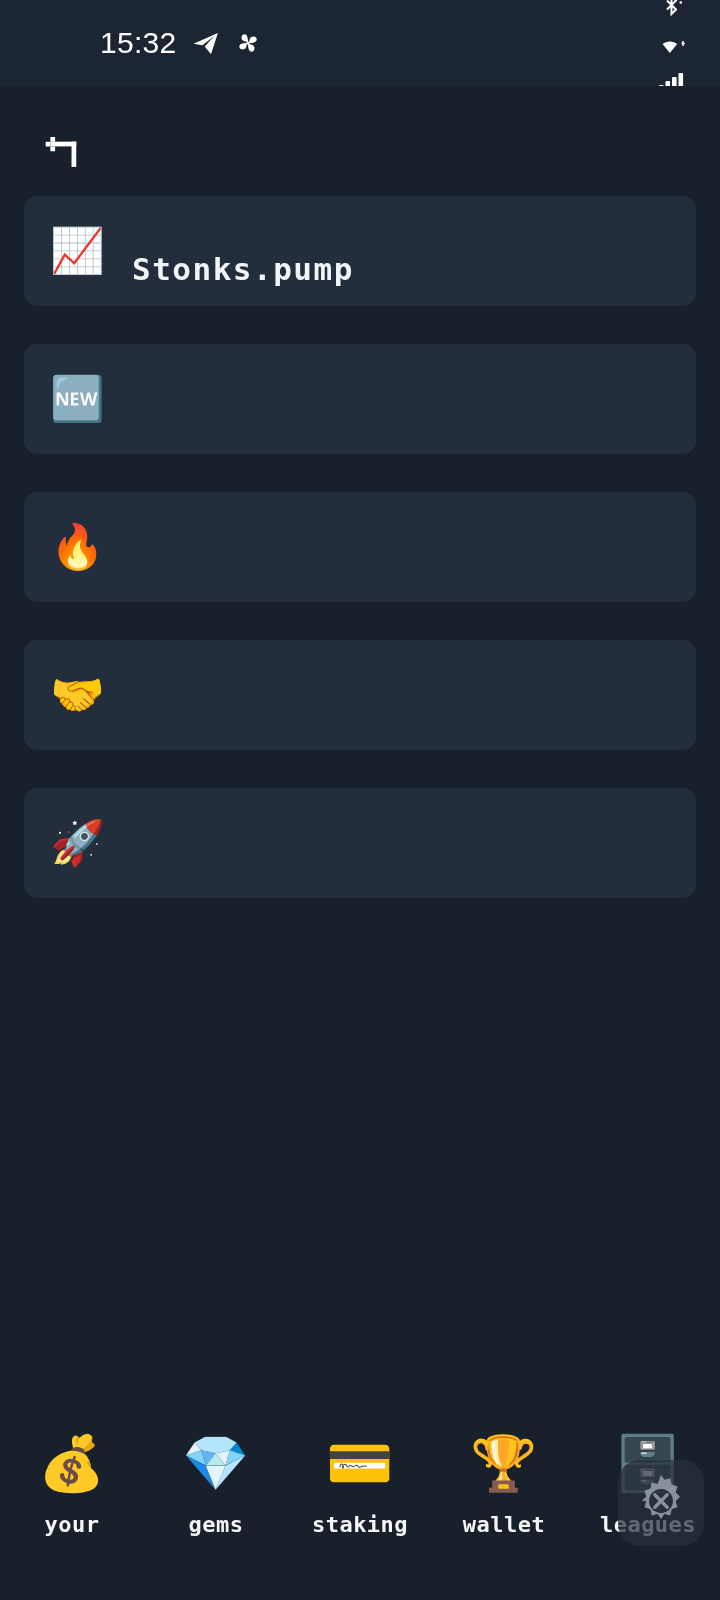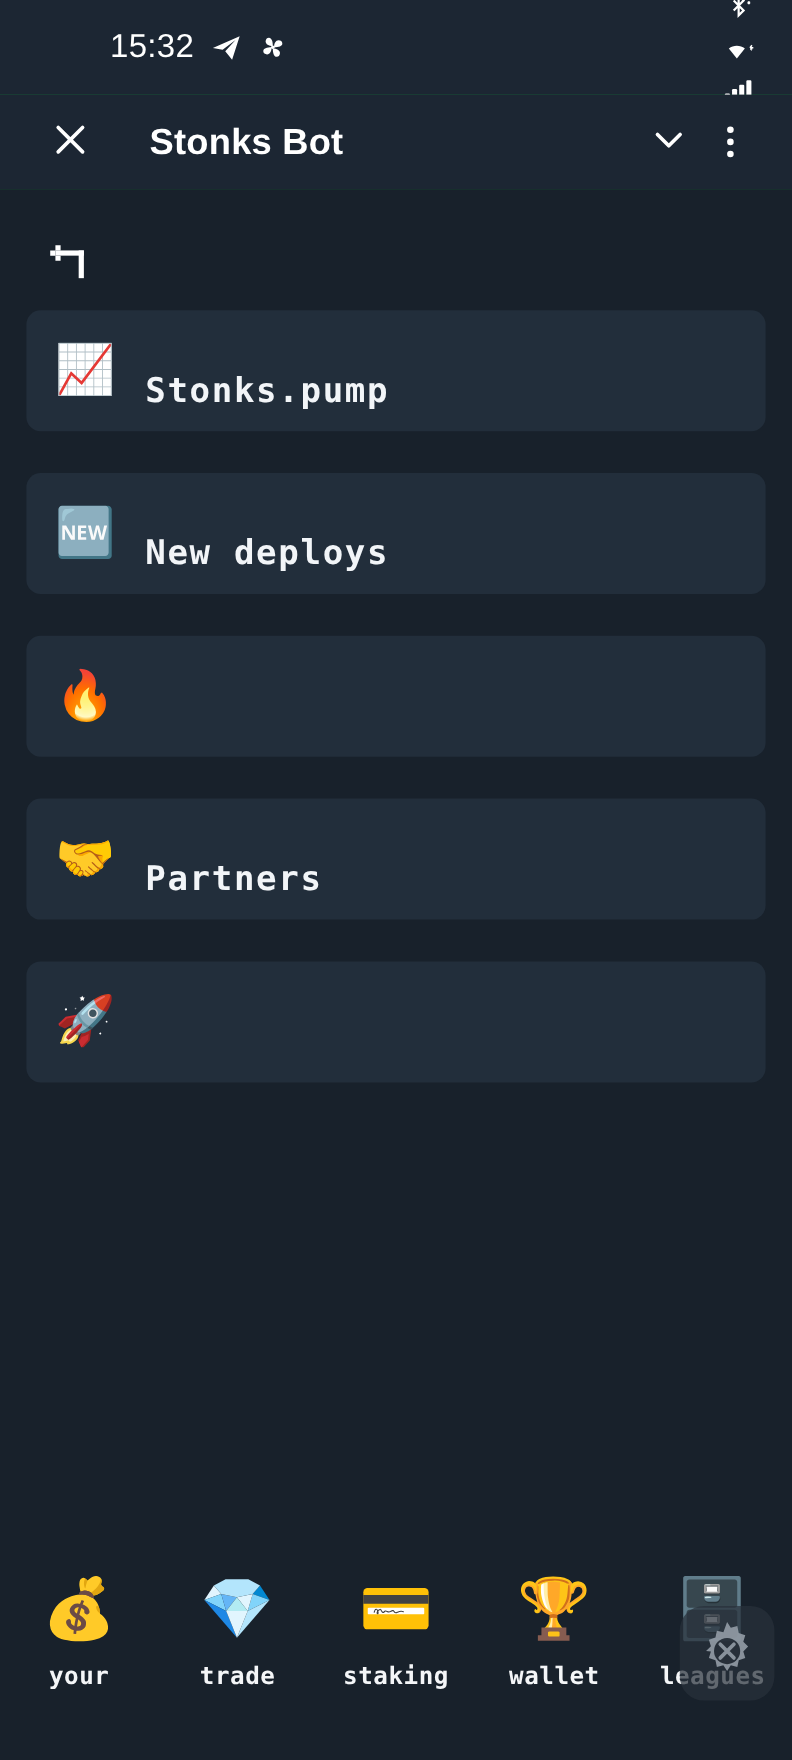--- a/index.html
+++ b/index.html
@@ -5,21 +5,21 @@
   * { margin:0; padding:0; box-sizing:border-box; }
   html, body {
     width:720px; height:1600px;
     background:#18212b;
     font-family:"Liberation Sans", sans-serif;
     overflow:hidden;
   }
   .screen {
     position:relative;
     width:720px; height:1600px;
-    background:#15803d;
+    background:#737373;
     display:flex; flex-direction:column;
   }
 
   
   .statusbar {
     height:86px;
     background:#1c2633;
     display:flex; align-items:center;
     padding:0 26px 0 100px;
     flex:0 0 auto;
@@ -204,45 +204,20 @@
       <span class="sicon">
         <svg width="44" height="24" viewBox="0 0 44 24">
           <rect x="1" y="5" width="38" height="14.5" rx="4" ry="4" fill="none" stroke="#ffffff" stroke-width="2"></rect>
           <rect x="4" y="8" width="27" height="8.5" rx="2" fill="#ffffff"></rect>
           <rect x="40.5" y="9.5" width="2.6" height="5.5" rx="1.3" fill="#ffffff"></rect>
         </svg>
       </span>
     </div>
   </div>
 
-  <div class="header">
-    <div class="hdr-btn">
-      <span>
-        <svg width="38" height="38" viewBox="0 0 24 24" stroke="#ffffff" stroke-width="2.1" fill="none" stroke-linecap="round">
-          <path d="M5 5l14 14M19 5L5 19"></path>
-        </svg>
-      </span>
-    </div>
-    <div class="hdr-title">Stonks Bot</div>
-    <div class="hdr-spacer"></div>
-    <div class="hdr-btn">
-      <span>
-        <svg width="38" height="38" viewBox="0 0 24 24" stroke="#ffffff" stroke-width="2.1" fill="none" stroke-linecap="round" stroke-linejoin="round">
-          <path d="M5.5 9l6.5 6.5L18.5 9"></path>
-        </svg>
-      </span>
-    </div>
-    <div class="hdr-btn">
-      <span class="dots">
-        <span></span>
-          <span></span>
-          <span></span>
-      </span>
-    </div>
-  </div>
 
   <div class="body">
 
     <div class="backrow">
       <span class="back-icon">
         <svg width="54" height="54" viewBox="0 0 24 24" fill="#ffffff">
           <path d="M3.4 8.3h2.1v2.1H3.4zM5.5 6.2h2.1v2.1H5.5zM5.5 10.4h2.1v2.1H5.5z"></path>
           <rect x="5.5" y="8.3" width="11.5" height="2.1"></rect>
           <rect x="14.9" y="8.3" width="2.1" height="11.2"></rect>
         </svg>
@@ -251,48 +226,46 @@
 
     <div class="menu">
 
       <div class="card">
         <span class="card-emoji">📈</span>
         <span class="card-label">Stonks.pump</span>
       </div>
 
       <div class="card">
         <span class="card-emoji">🆕</span>
-        <span class="card-label">New deploys</span>
       </div>
 
       <div class="card">
         <span class="card-emoji">🔥</span>
       </div>
 
       <div class="card">
         <span class="card-emoji">🤝</span>
-        <span class="card-label">Partners</span>
       </div>
 
       <div class="card">
         <span class="card-emoji">🚀</span>
       </div>
 
     </div>
 
     <div class="bottomnav">
 
       <div class="navitem">
         <span class="nav-emoji">💰</span>
         <span class="nav-label">your</span>
       </div>
 
       <div class="navitem">
         <span class="nav-emoji">💎</span>
-        <span class="nav-label">trade</span>
+        <span class="nav-label">gems</span>
       </div>
 
       <div class="navitem">
         <span class="nav-emoji">💳</span>
         <span class="nav-label">staking</span>
       </div>
 
       <div class="navitem">
         <span class="nav-emoji">🏆</span>
         <span class="nav-label">wallet</span>

